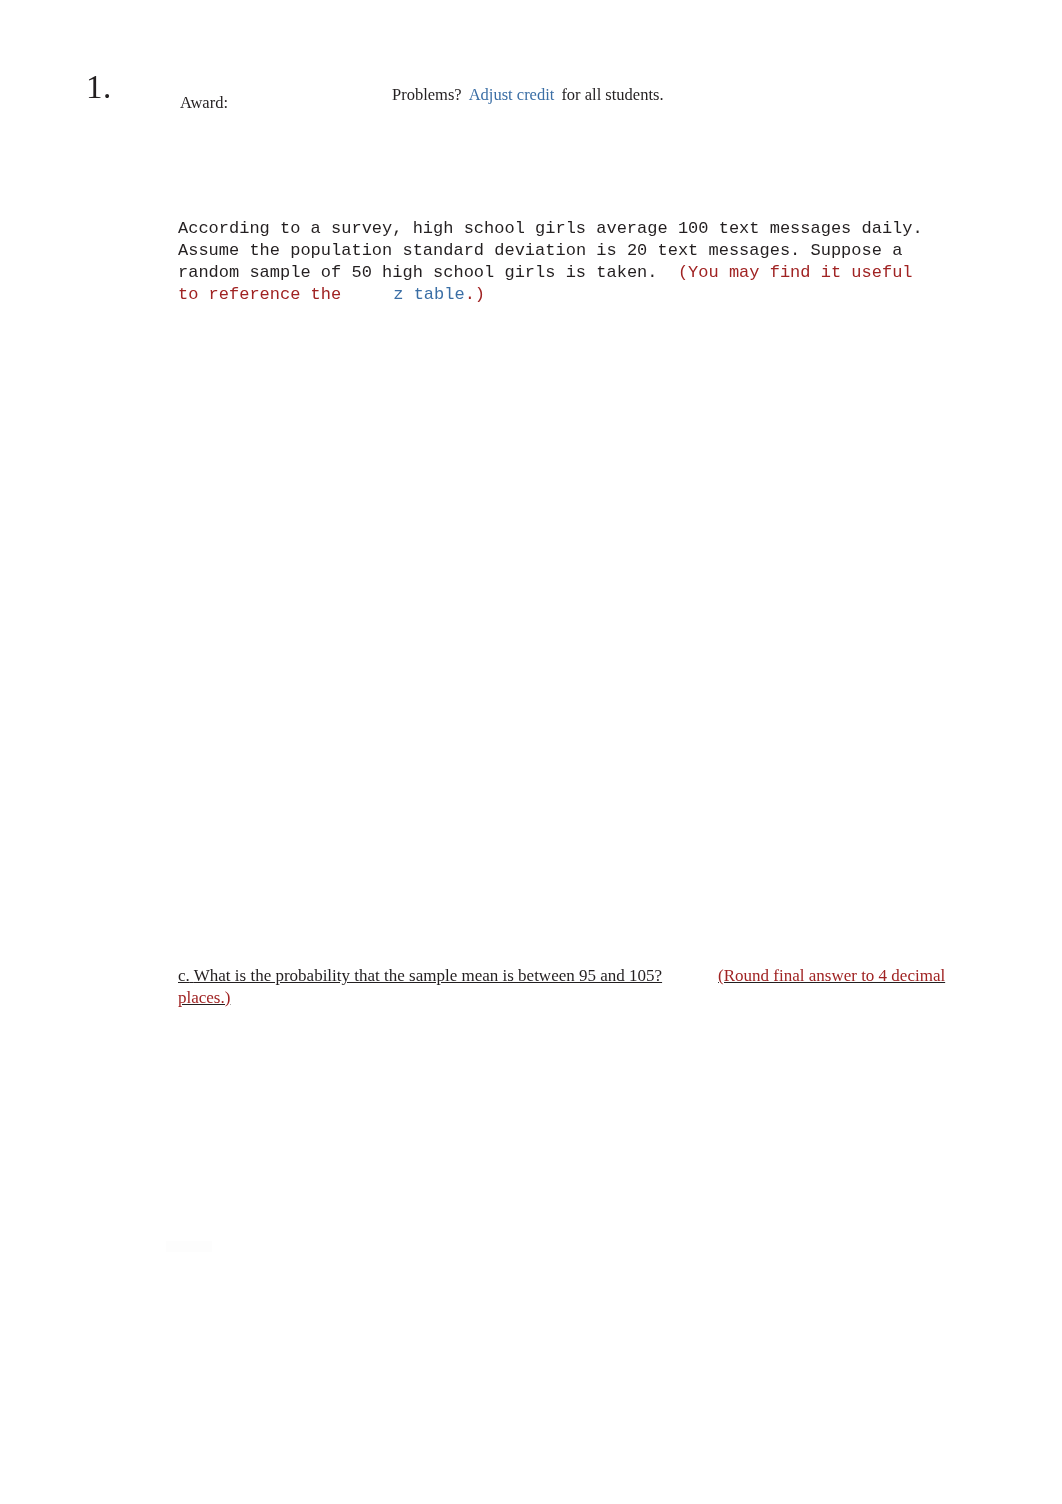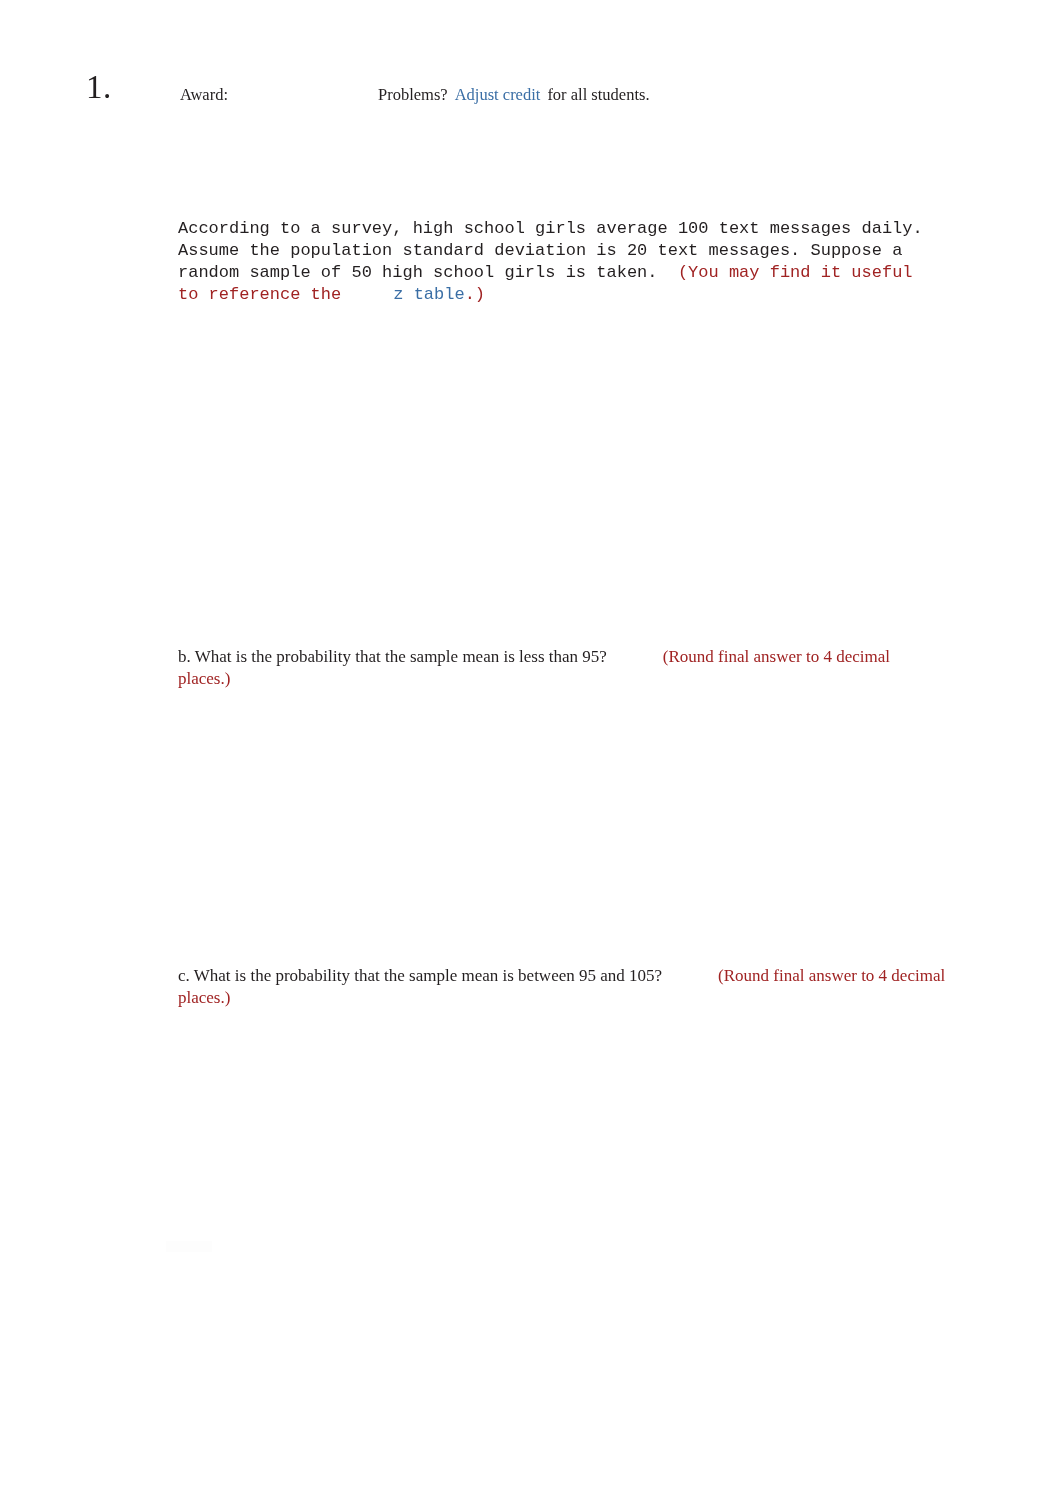--- a/index.html
+++ b/index.html
@@ -30,37 +30,37 @@
     top: 68px;
     font-size: 33px;
     line-height: 38px;
     color: #231f20;
     font-family: "Liberation Serif", "DejaVu Serif", serif;
     letter-spacing: 0.5px;
   }
   .award-label {
     position: absolute;
     left: 180px;
-    top: 84px;
+    top: 92px;
     font-size: 16.5px;
     line-height: 21px;
     color: #231f20;
   }
   .award-value {
     position: absolute;
     left: 245px;
     top: 84px;
     font-size: 16.5px;
     line-height: 21px;
     color: #231f20;
     min-width: 1px;
   }
   .problems-row {
     position: absolute;
-    left: 378px;
+    left: 392px;
     top: 84px;
     font-size: 16.5px;
     line-height: 21px;
     white-space: nowrap;
     color: #231f20;
   }
   .problems-row .lbl { color: #231f20; }
   .problems-row .gap-sm { display: inline-block; width: 7px; }
   .link {
     color: #3a6ea5;
@@ -102,21 +102,21 @@
   .part {
     position: absolute;
     left: 178px;
     font-size: 17px;
     line-height: 22px;
     color: #231f20;
     margin: 0;
   }
   .part-a { top: 304px; width: 760px; }
   .part-b { top: 646px; width: 760px; }
-  .part-c { top: 965px; width: 812px; }
+  .part-c { top: 965px; width: 812px; text-decoration: underline; }
 
   .part .letter { color: #231f20; }
   .part .qtext  { color: #231f20; }
 
   
   .answer-area {
     position: absolute;
     left: 178px;
     width: 760px;
     background: transparent;
@@ -153,24 +153,20 @@
     <p class="stem">
       <span>According to a survey, high school girls average 100 text messages daily. Assume the population</span>
       <span>standard deviation is 20 text messages. Suppose a random sample of 50 high school girls is</span>
       <span>taken.</span>
       &nbsp;<span class="red">(You may find it useful to reference the</span><span class="spacer-img"></span><a class="link" href="#">z table</a><span class="red">.)</span>
     </p>
   </div>
 
   <div class="answer-area answer-a"></div>
 
-  <p class="part part-b">
-    <span class="letter">b.</span>
-    <span class="qtext">What is the probability that the sample mean is less than 95?</span><span class="spacer-img-wide"></span><span class="red">(Round final answer to 4 decimal places.)</span>
-  </p>
   <div class="answer-area answer-b"></div>
 
   <p class="part part-c">
     <span class="letter">c.</span>
     <span class="qtext">What is the probability that the sample mean is between 95 and 105?</span><span class="spacer-img-wide"></span><span class="red">(Round final answer to 4 decimal places.)</span>
   </p>
   <div class="answer-area answer-c"></div>
 
   <div class="ghost-artifact"></div>
 

